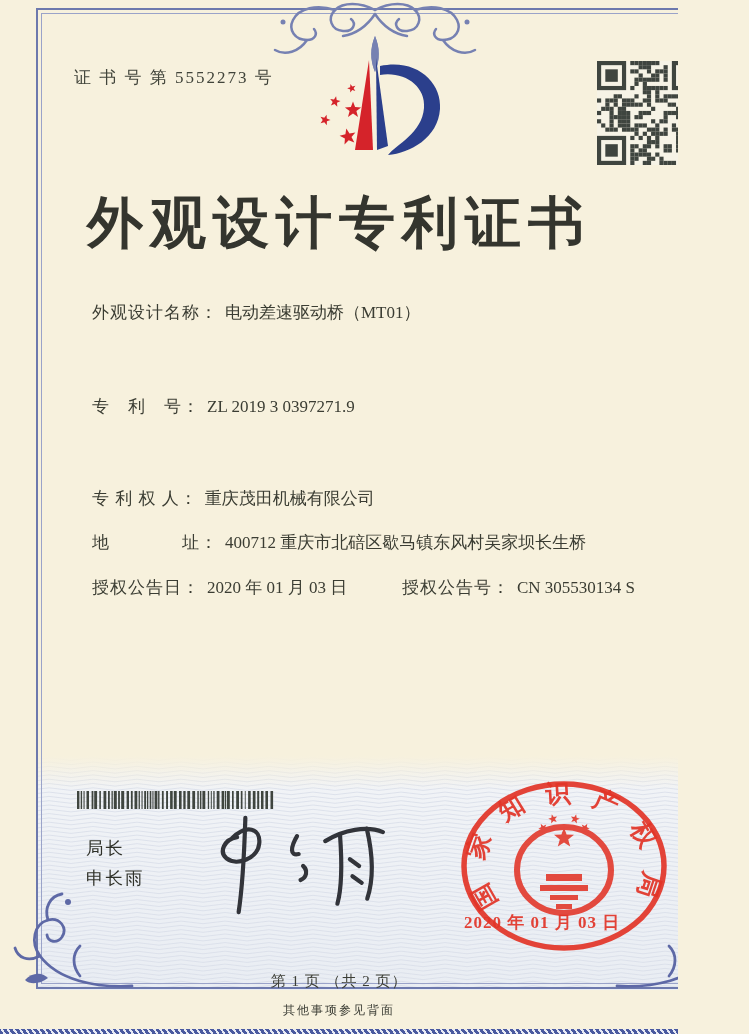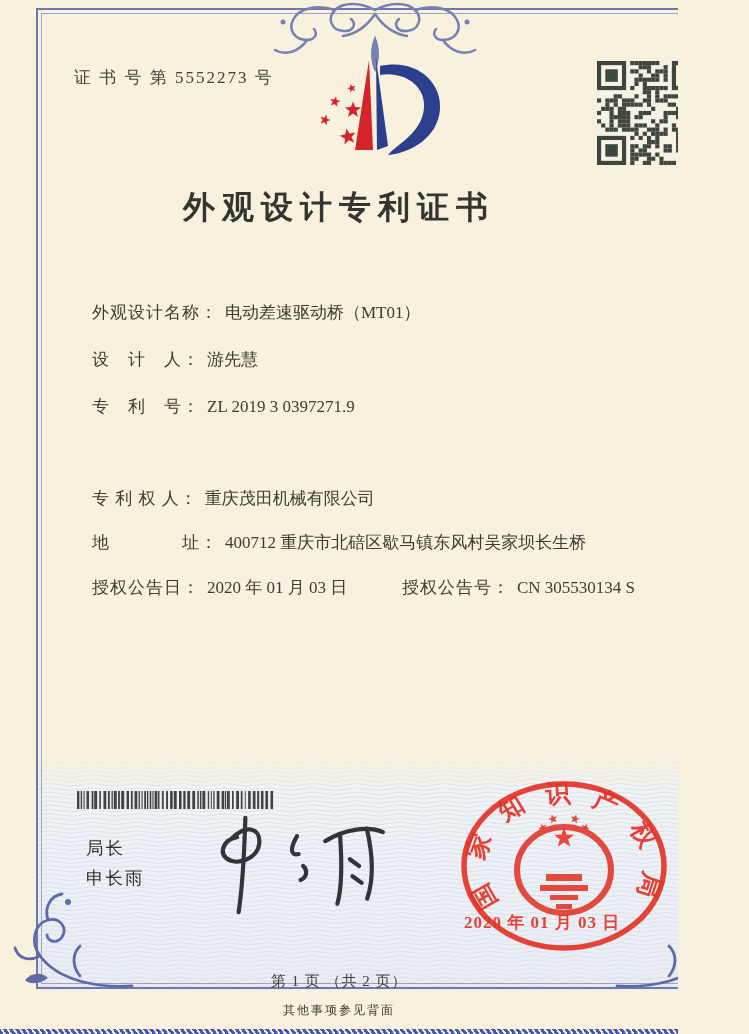--- a/index.html
+++ b/index.html
@@ -4,21 +4,21 @@
 <style>
   html,body{margin:0;padding:0;background:#f7f1dd;}
   .page{position:relative;width:678px;height:1034px;background:#f7f1dd;overflow:hidden;
         font-family:"Liberation Serif","DejaVu Serif",serif;color:#3a3c34;}
   .abs{position:absolute;}
   .frame-outer{left:36px;top:8px;width:675px;height:981px;border:2px solid #6d79ad;box-sizing:border-box;}
   .frame-inner{left:41px;top:13px;width:665px;height:971px;border:1px solid #9aa3c9;box-sizing:border-box;}
   .waves{left:38px;top:756px;width:673px;height:234px;background:linear-gradient(180deg,#f2f4f7,#e9edf3);}
   .fade{left:0;top:0;width:100%;height:34px;background:linear-gradient(180deg,#f7f1dd,rgba(247,241,221,0));}
   .cert-no{left:74px;top:66px;font-size:17px;letter-spacing:2px;color:#41443a;white-space:pre;}
-  .title{left:0;top:186px;width:100%;text-align:center;font-size:32px;font-weight:bold;
+  .title{left:0;top:186px;width:100%;text-align:center;font-size:56px;font-weight:bold;
          letter-spacing:7px;color:#34352e;}
   .field{left:75px;font-size:17px;white-space:pre;color:#3b3d33;}
   .flabel{letter-spacing:1px;}
   .fvalue{margin-left:7px;margin-top:8px;}
   .field2{left:385px;font-size:17px;white-space:pre;color:#3b3d33;}
   .paras{left:72px;top:594px;width:620px;font-size:16.5px;line-height:31px;color:#3f4137;text-align:justify;}
   .paras p{margin:0 0 10px 0;text-indent:2em;}
   .signer{left:86px;font-size:17.5px;color:#2f3129;letter-spacing:2px;}
   .sig{transform:rotate(-2deg);}
   .seal-date{left:464px;top:911px;font-size:17px;color:#e23427;letter-spacing:1px;font-weight:bold;white-space:pre;opacity:.92;}
@@ -375,23 +375,20 @@
         <rect x="4" y="76" width="20" height="20" fill="#f6f3e6"></rect>
         <rect x="8" y="80" width="12" height="12" fill="#3f453f"></rect>
       </g>
   </svg>
 
   <div class="abs title">外观设计专利证书</div>
 
   <div class="abs field" style="top:281px">
     <span class="flabel">外观设计名称：</span><span class="fvalue">电动差速驱动桥（MT01）</span>
   </div>
-  <div class="abs field" style="top:328px">
-    <span class="flabel">设　计　人：</span><span class="fvalue">游先慧</span>
-  </div>
   <div class="abs field" style="top:375px">
     <span class="flabel">专　利　号：</span><span class="fvalue">ZL 2019 3 0397271.9</span>
   </div>
   <div class="abs field" style="top:467px">
     <span class="flabel">专 利 权 人：</span><span class="fvalue">重庆茂田机械有限公司</span>
   </div>
   <div class="abs field" style="top:511px">
     <span class="flabel">地　　　　址：</span><span class="fvalue">400712 重庆市北碚区歇马镇东风村吴家坝长生桥</span>
   </div>
   <div class="abs field" style="top:556px">

